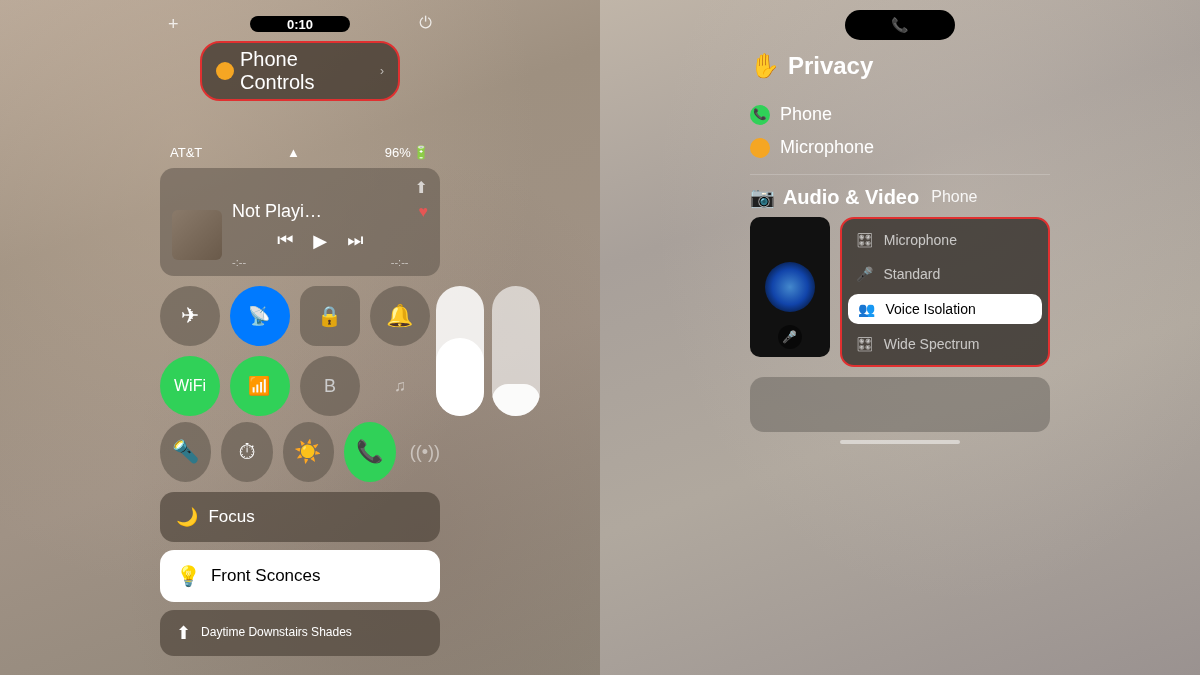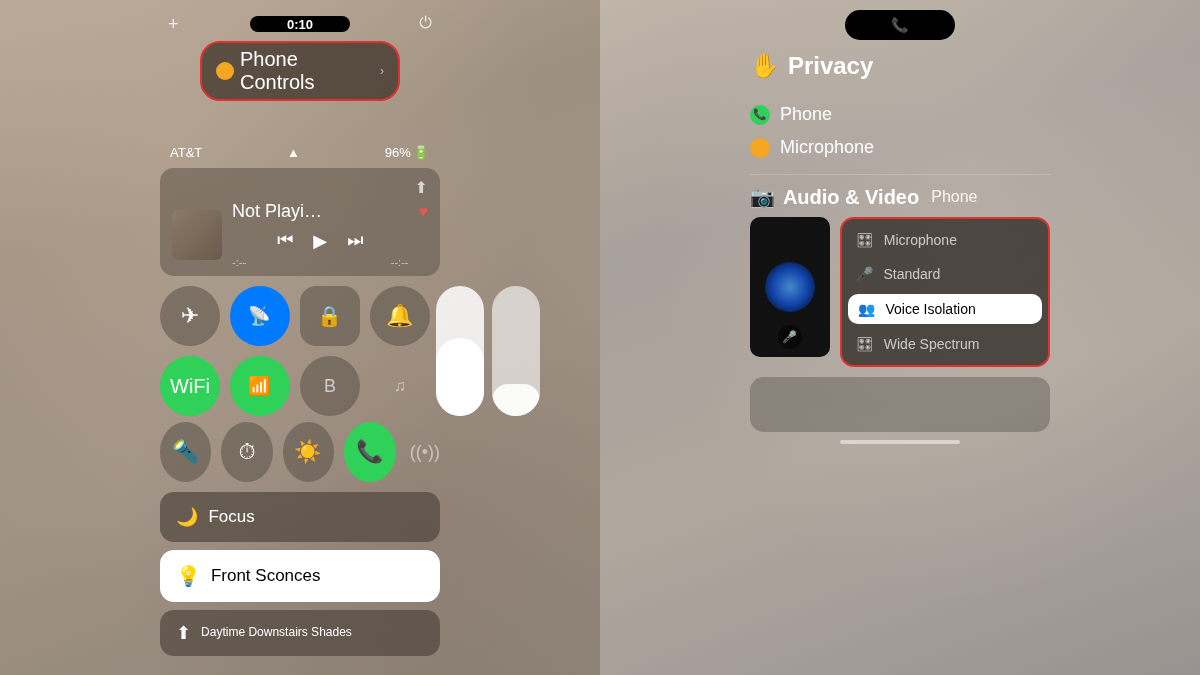--- a/index.html
+++ b/index.html
@@ -493,21 +493,21 @@
           </div>
         </div>
         <span style="color:rgba(255,80,80,0.8);font-size:16px;align-self:flex-start;margin-top:2px;">♥</span>
       </div>
     </div>
 
     <div style="display:flex;gap:10px;width:100%;margin:4px 0;align-items:flex-start;">
       <div style="display:grid;grid-template-columns:repeat(2,60px);gap:10px;">
         <div class="ctrl-btn ctrl-airplane">✈</div>
         <div class="ctrl-btn ctrl-wifi-on" style="font-size:18px;">📡</div>
-        <div class="ctrl-btn ctrl-wifi" style="background:#30d158;color:#fff;border-radius:50%;font-size:20px;">WiFi</div>
+        <div class="ctrl-btn ctrl-wifi" style="background:#30d158;color:#fff;border-radius:50%;font-size:16px;">WiFi</div>
         <div class="ctrl-btn ctrl-signal" style="background:#30d158;color:#fff;border-radius:50%;font-size:18px;">📶</div>
       </div>
       <div style="display:grid;grid-template-columns:repeat(2,60px);gap:10px;">
         <div class="ctrl-btn ctrl-lock" style="border-radius:16px;background:rgba(100,90,80,0.65);color:#fff;font-size:20px;">🔒</div>
         <div class="ctrl-btn ctrl-silent" style="background:rgba(100,90,80,0.65);">🔔</div>
         <div style="display:flex;flex-direction:column;gap:10px;align-items:center;justify-content:flex-start;">
 
           <div style="width:60px;height:60px;background:rgba(100,90,80,0.65);border-radius:50%;display:flex;align-items:center;justify-content:center;color:#ccc;font-size:18px;">B</div>
         </div>
         <div style="display:flex;align-items:center;justify-content:center;color:rgba(255,255,255,0.5);font-size:16px;">♫</div>

